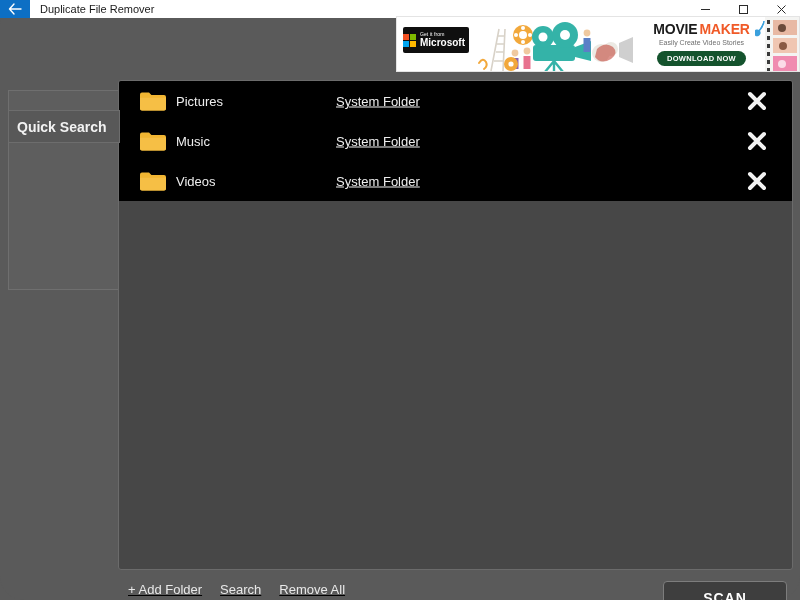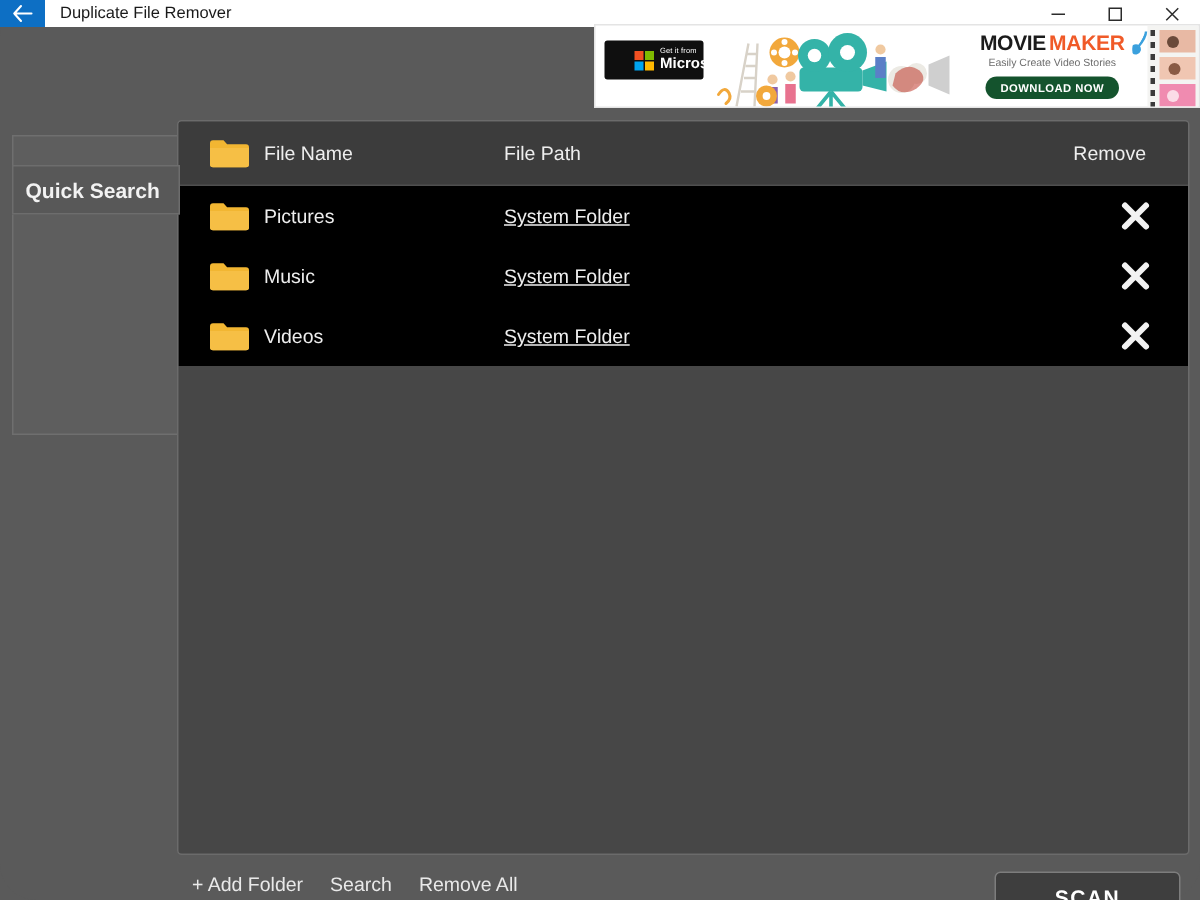--- a/index.html
+++ b/index.html
@@ -74,21 +74,21 @@
     box-sizing: border-box;
   }
   .ms-badge {
     position: absolute;
     left: 6px; top: 10px;
     width: 66px; height: 26px;
     background: #0f0f0f;
     border-radius: 2px;
     display: flex;
     align-items: center;
-    padding-left: 20px;
+    padding-left: 0;
     box-sizing: border-box;
   }
   .ms-squares {
     width: 13px; height: 13px;
     display: grid;
     grid-template-columns: 6px 6px;
     grid-template-rows: 6px 6px;
     gap: 1px;
     flex: none;
   }
@@ -256,20 +256,21 @@
     left: 118px; top: 578px;
     width: 675px; height: 22px;
     z-index: 9;
   }
   .bottom-links {
     position: absolute;
     left: 10px; top: 4px;
     display: flex;
     gap: 18px;
     align-items: center;
+    text-decoration: underline;
   }
   .bottom-link {
     font-size: 13px;
     color: #e9e9e9;
     white-space: nowrap;
   }
   .scan-btn {
     position: absolute;
     right: 6px; top: 3px;
     width: 124px; height: 34px;
@@ -414,31 +415,20 @@
     </span>
   </div>
 
   <div class="sidebar"></div>
   <div class="quick-search">
     <span>Quick Search</span>
   </div>
 
   <div class="panel">
 
-    <div class="table-header">
-      <span class="cell-icon">
-        <svg width="28" height="21" viewBox="0 0 28 21">
-          <path d="M1 4 a2 2 0 0 1 2 -2 h7 l2.4 2.6 H25 a2 2 0 0 1 2 2 V18 a2 2 0 0 1 -2 2 H3 a2 2 0 0 1 -2 -2 Z" fill="#f2b632"></path>
-          <path d="M1 7.2 h26 V18 a2 2 0 0 1 -2 2 H3 a2 2 0 0 1 -2 -2 Z" fill="#f6bf45"></path>
-        </svg>
-      </span>
-      <span class="cell-name">File Name</span>
-      <span class="cell-path">File Path</span>
-      <span class="cell-remove">Remove</span>
-    </div>
 
     <div class="row">
       <span class="cell-icon">
         <svg width="28" height="21" viewBox="0 0 28 21">
           <path d="M1 4 a2 2 0 0 1 2 -2 h7 l2.4 2.6 H25 a2 2 0 0 1 2 2 V18 a2 2 0 0 1 -2 2 H3 a2 2 0 0 1 -2 -2 Z" fill="#f2b632"></path>
           <path d="M1 7.2 h26 V18 a2 2 0 0 1 -2 2 H3 a2 2 0 0 1 -2 -2 Z" fill="#f6bf45"></path>
         </svg>
       </span>
       <span class="cell-name">Pictures</span>
       <span class="cell-path link">System Folder</span>

